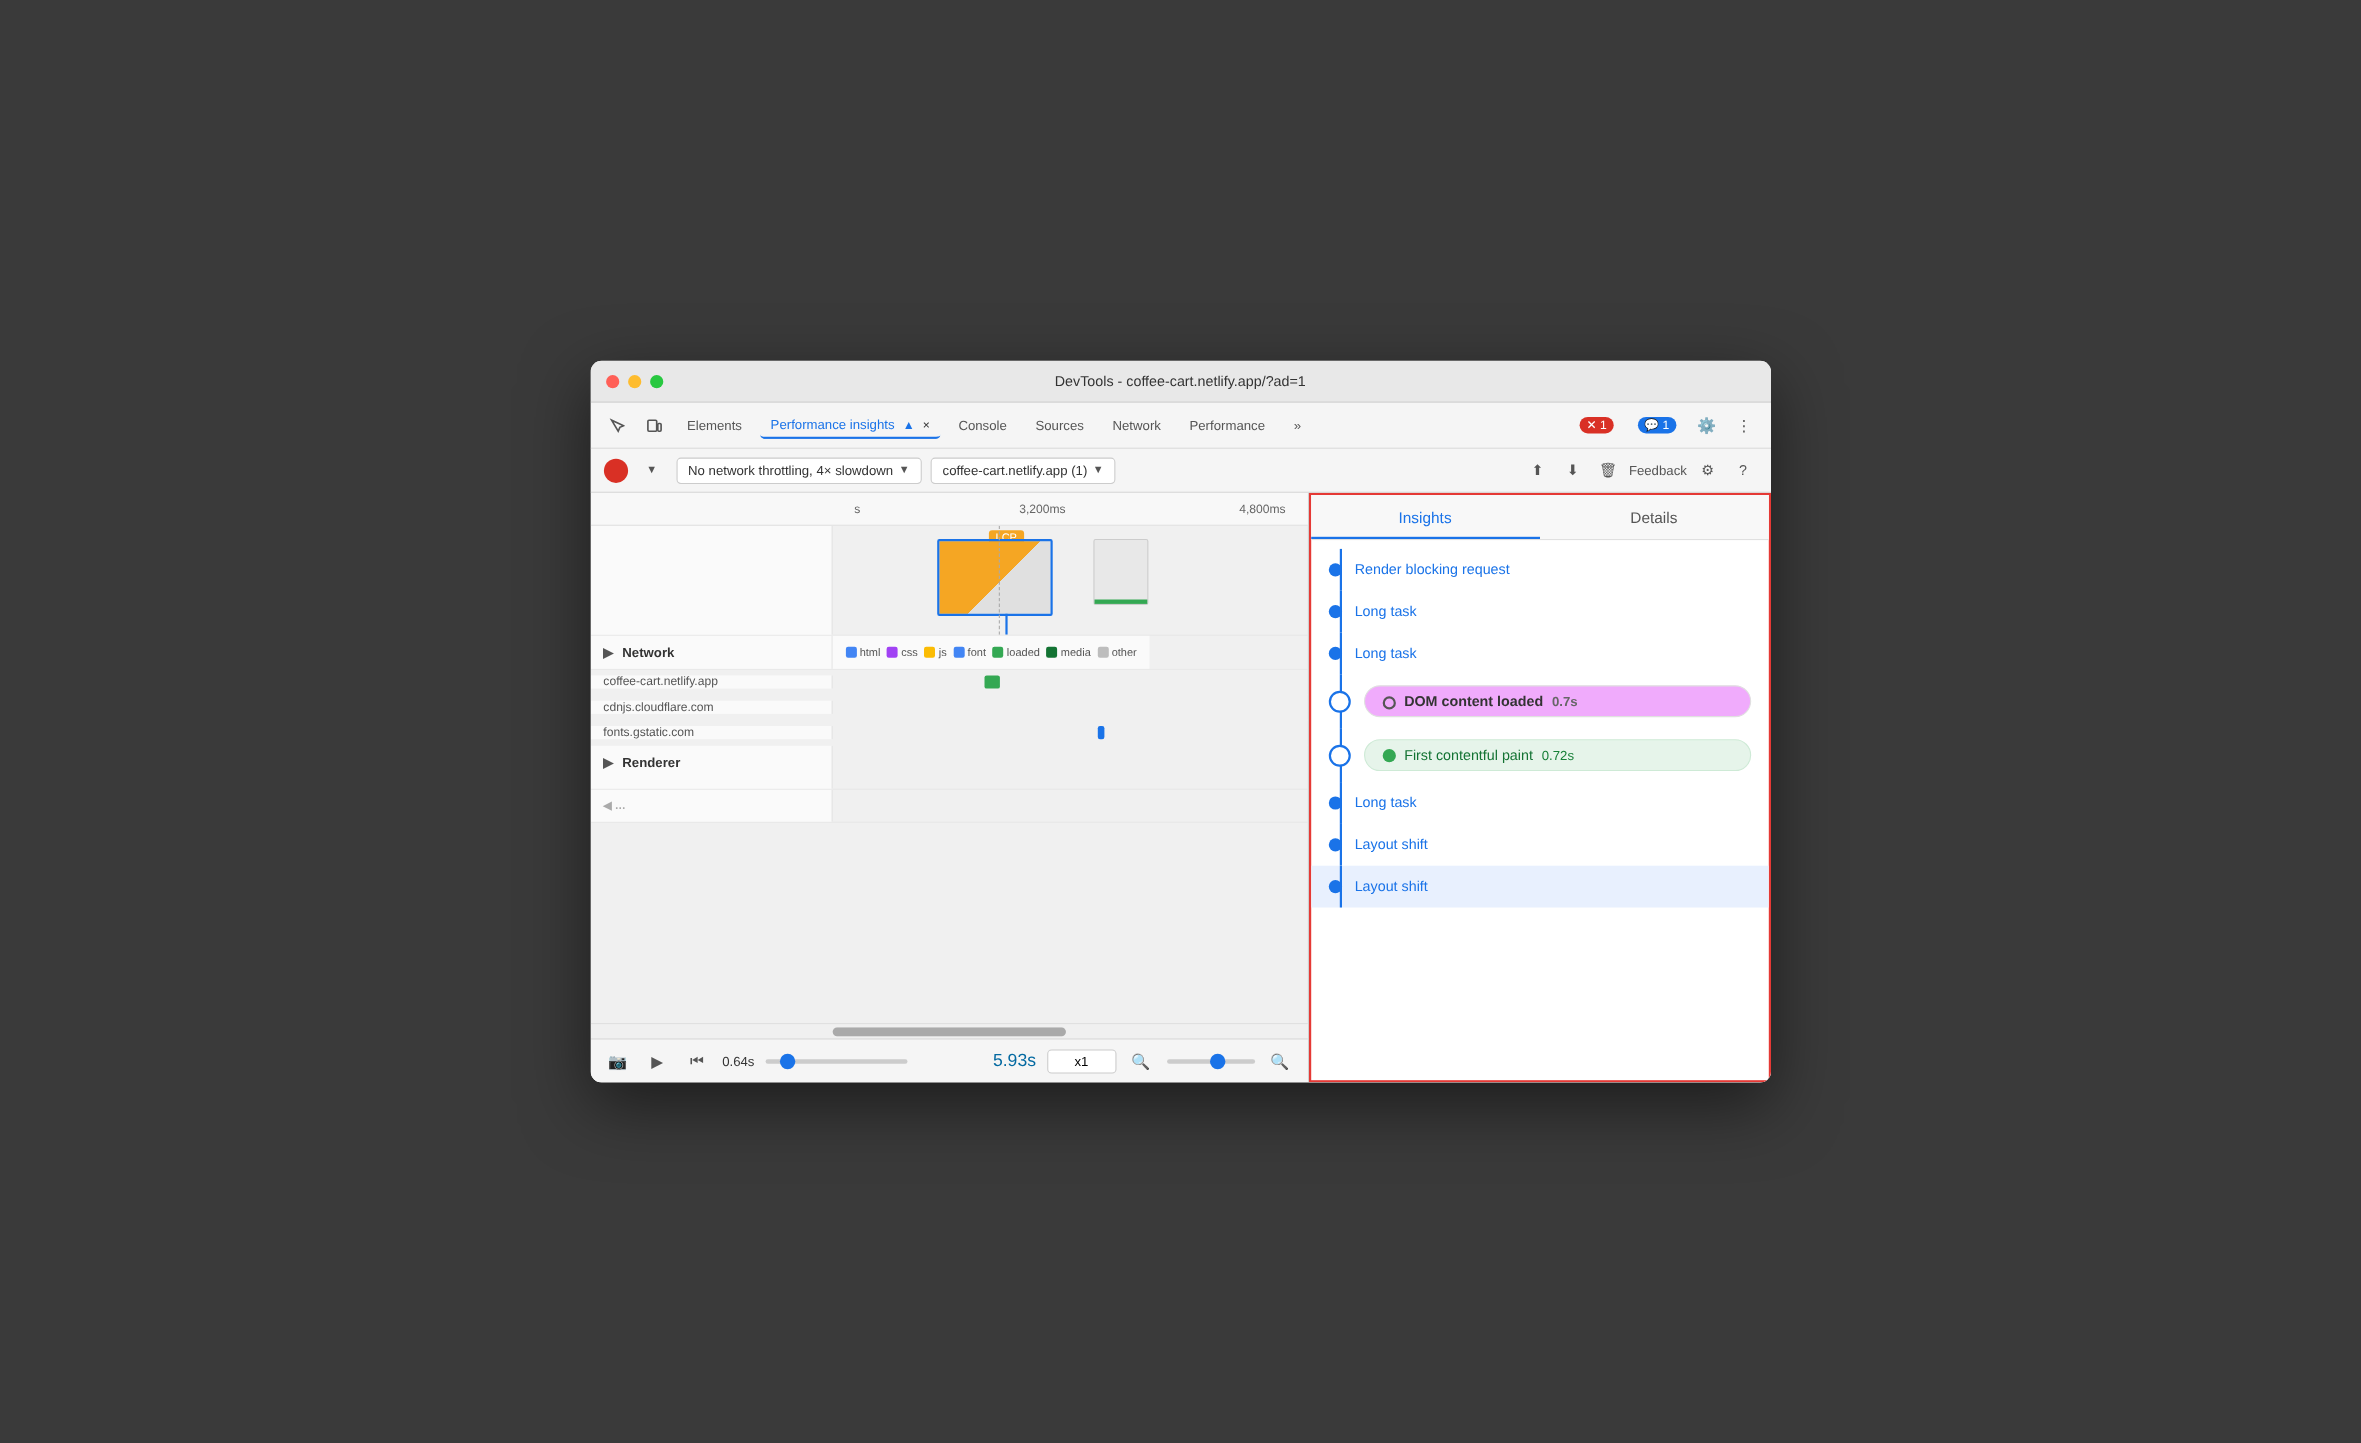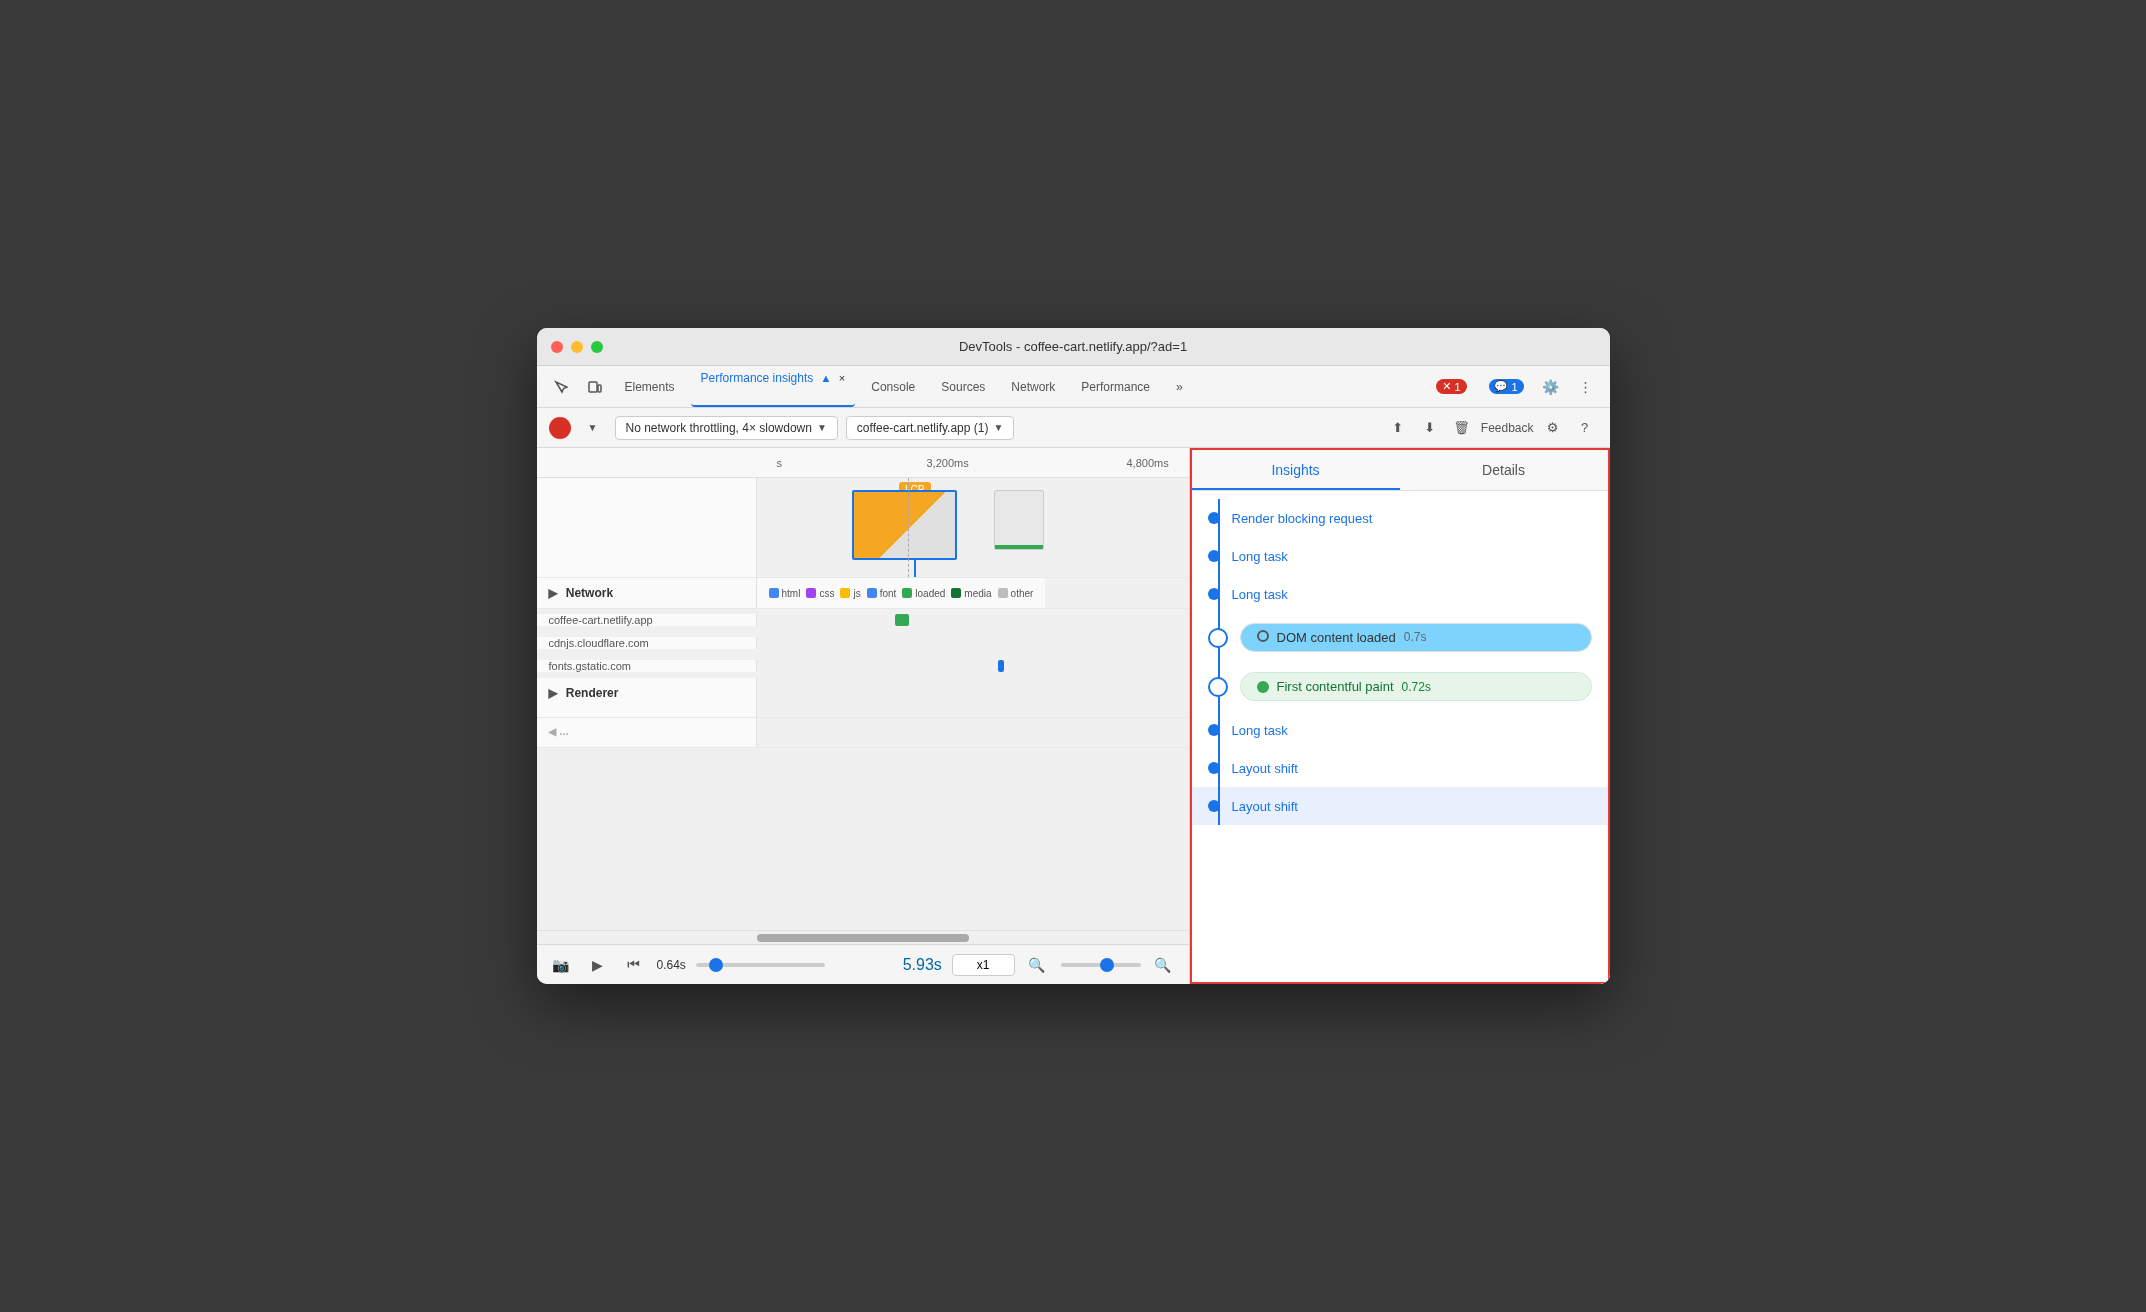--- a/index.html
+++ b/index.html
@@ -81,21 +81,21 @@
       padding: 4px 10px;
       font-size: 12px;
       color: #555;
       cursor: pointer;
       border-radius: 4px;
       white-space: nowrap;
     }
     .tab.active {
       color: #1a73e8;
       border-bottom: 2px solid #1a73e8;
-      padding-bottom: 20px;
+      padding-bottom: 4px;
     }
     .toolbar-spacer { flex: 1; }
     .toolbar-right {
       display: flex;
       align-items: center;
       gap: 6px;
     }
     .badge-btn {
       display: flex;
       align-items: center;
@@ -460,29 +460,30 @@
     .insight-content {
       flex: 1;
     }
     .insight-link {
       color: #1a73e8;
       font-size: 13px;
       text-decoration: none;
       cursor: pointer;
     }
     .insight-pill {
-      background: #7dd3fc;
+      background: #f0abfc;
       border: 1px solid #e0e0e0;
       border-radius: 20px;
       padding: 6px 16px;
       font-size: 13px;
       color: #333;
       display: flex;
-      align-items: flex-start;
+      align-items: flex-end;
       gap: 8px;
+      font-weight: bold;
     }
     .insight-pill-green {
       background: #e6f4ea;
       border: 1px solid #ceead6;
       border-radius: 20px;
       padding: 6px 16px;
       font-size: 13px;
       color: #137333;
       display: flex;
       align-items: center;

